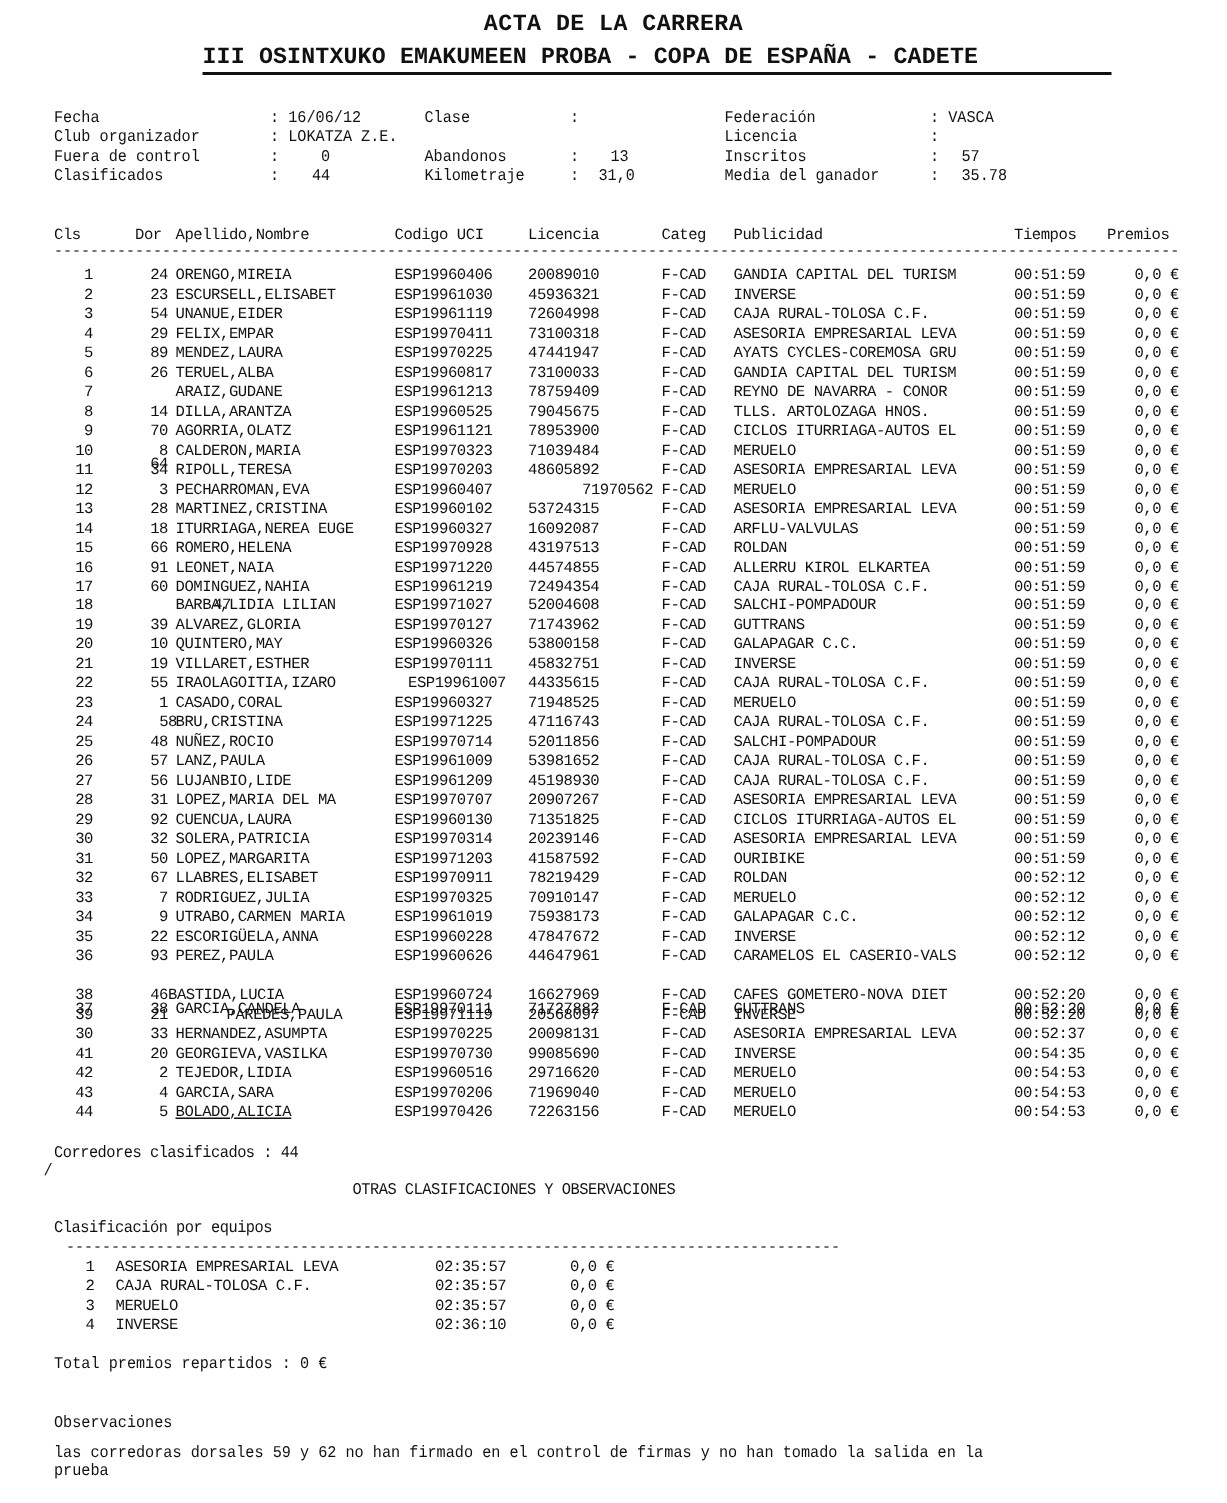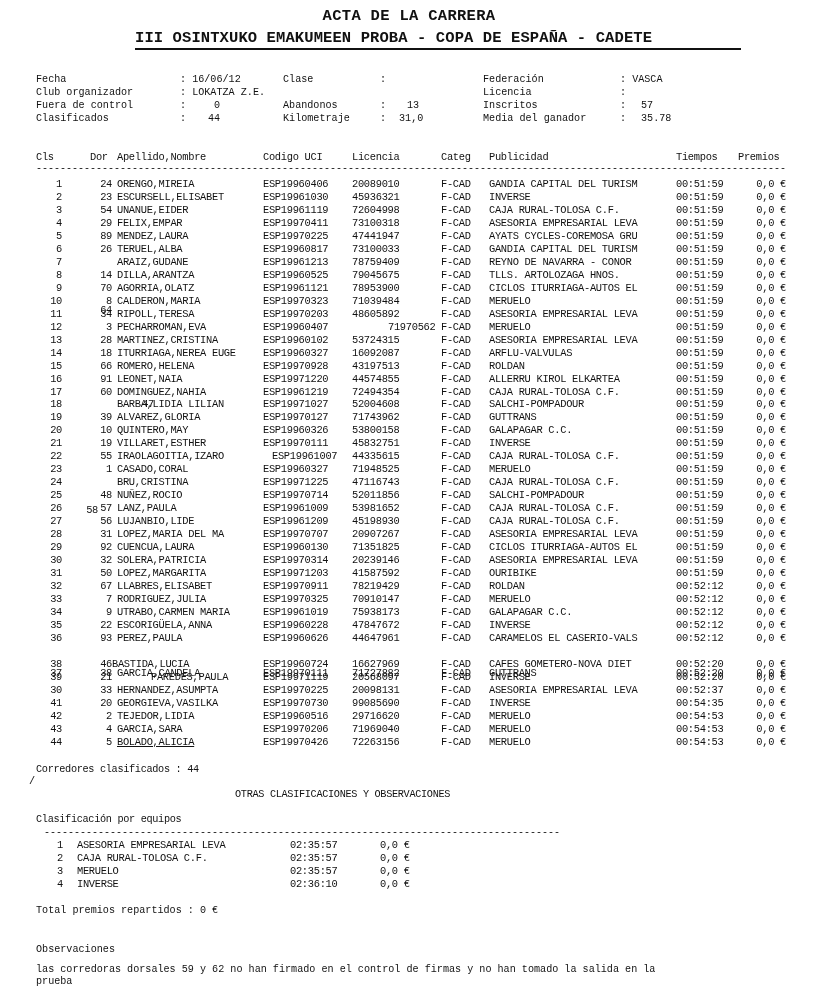--- a/index.html
+++ b/index.html
@@ -318,21 +318,21 @@
         <span style="left: 117px;">CASADO,CORAL</span>
         <span style="left: 263px;">ESP19960327</span>
         <span style="left: 352px;">71948525</span>
         <span style="left: 441px;">F-CAD</span>
         <span style="left: 489px;">MERUELO</span>
         <span style="left: 676px;">00:51:59</span>
         <span class="rj" style="right: 32px;">0,0 €</span>
       </div>
       <div class="row" style="top: 476.31px;">
         <span class="rj" style="right: 756px;">24</span>
-        <span class="rj" style="right: 720px; margin-top: 28px;">58</span>
+        <span class="rj" style="right: 700px;">58</span>
         <span style="left: 117px;">BRU,CRISTINA</span>
         <span style="left: 263px;">ESP19971225</span>
         <span style="left: 352px;">47116743</span>
         <span style="left: 441px;">F-CAD</span>
         <span style="left: 489px;">CAJA RURAL-TOLOSA C.F.</span>
         <span style="left: 676px;">00:51:59</span>
         <span class="rj" style="right: 32px;">0,0 €</span>
       </div>
       <div class="row" style="top: 489.28px;">
         <span class="rj" style="right: 756px;">25</span>

